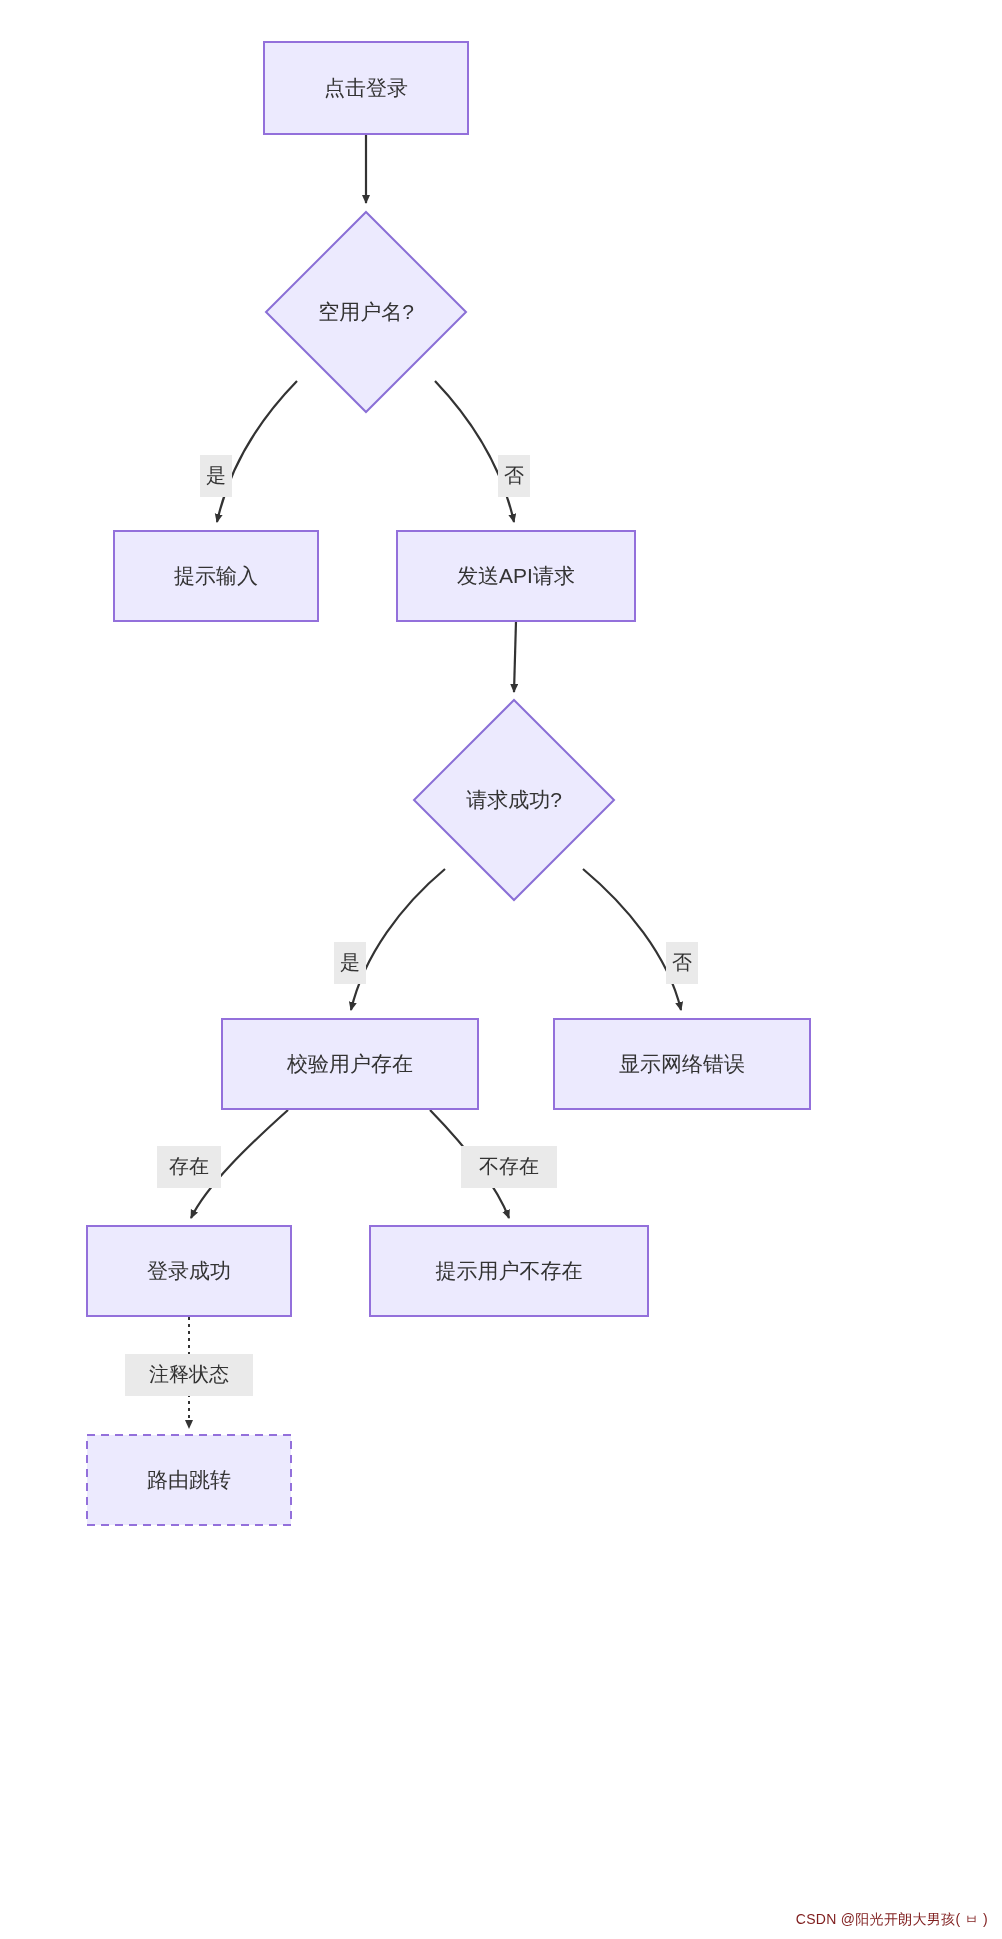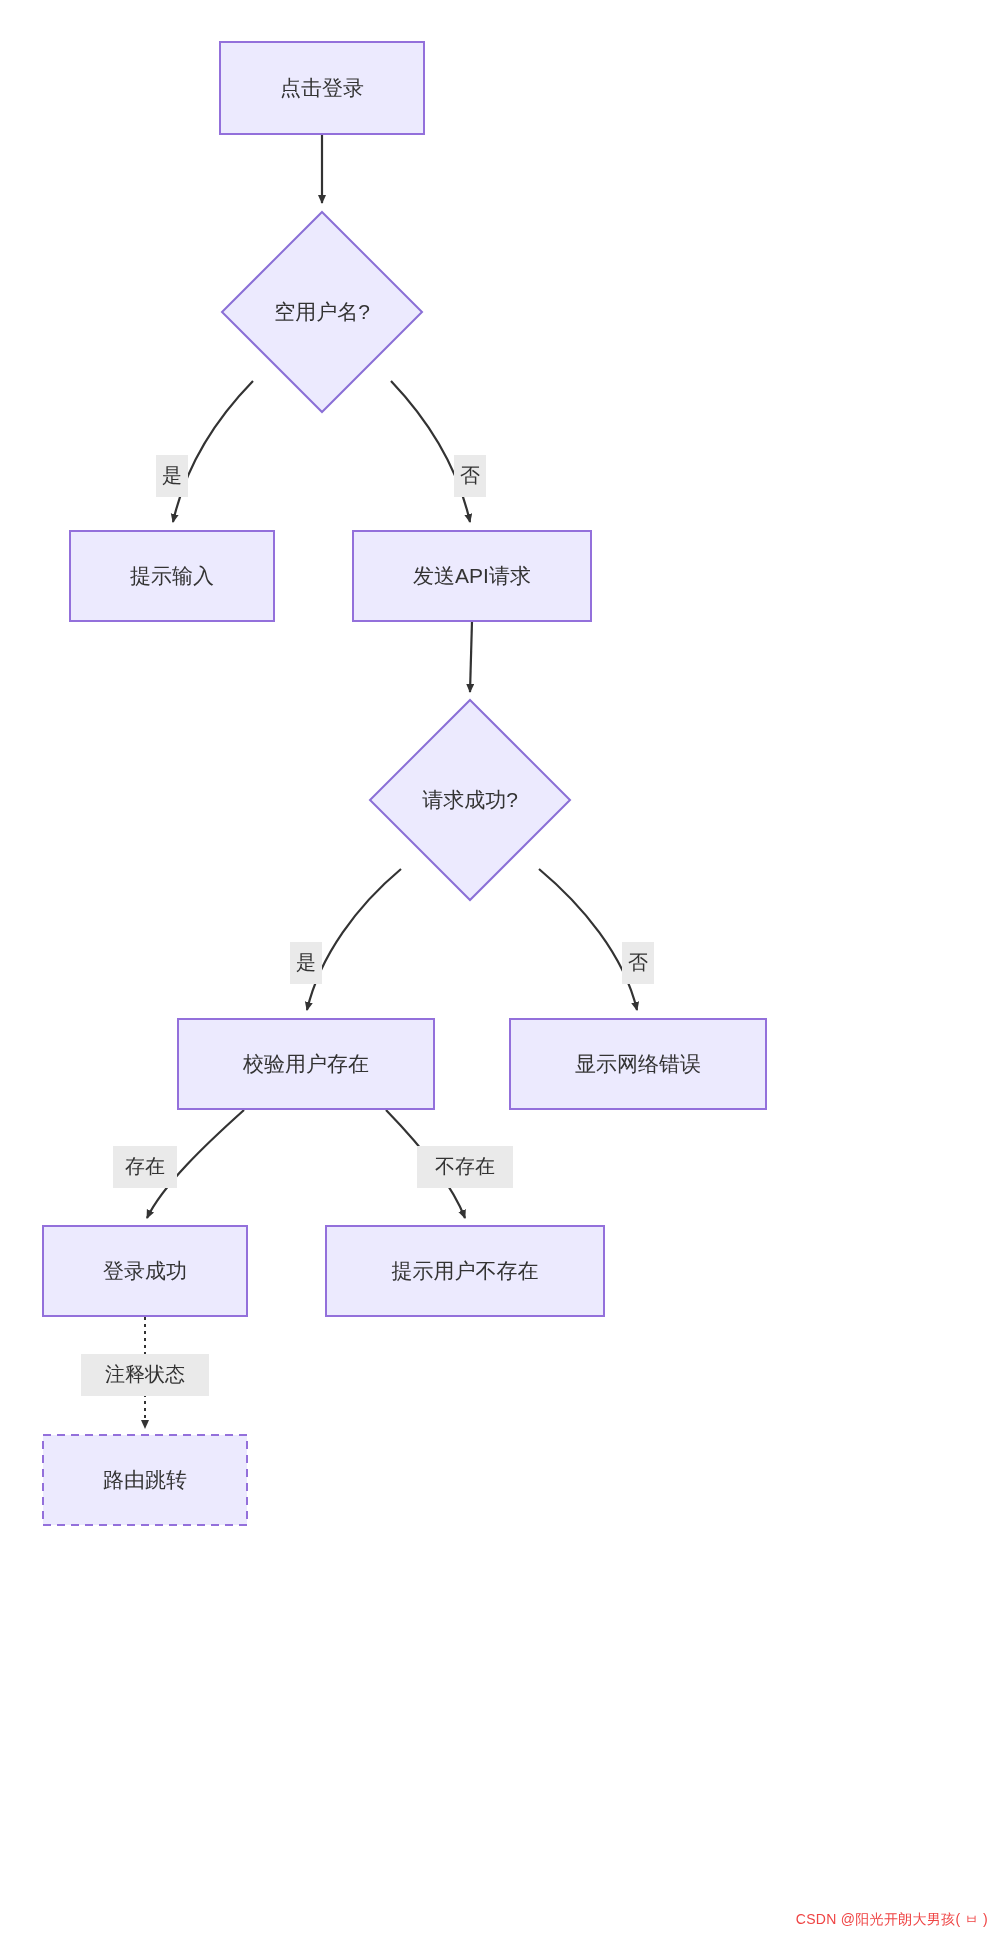--- a/index.html
+++ b/index.html
@@ -10,20 +10,21 @@
   body {
     width: 1002px;
     height: 1939px;
     position: relative;
     font-family: "Liberation Sans", "DejaVu Sans", sans-serif;
     overflow: hidden;
   }
   #flow-root {
     position: absolute;
     inset: 0;
+    margin-left: 44px;
   }
   svg#flow-svg {
     position: absolute;
     left: 0;
     top: 0;
     width: 1002px;
     height: 1939px;
   }
   .node-rect {
     fill: #ECEAFE;
@@ -63,21 +64,21 @@
     fill: #333333;
     text-anchor: middle;
     dominant-baseline: middle;
   }
   .watermark {
     position: absolute;
     right: 14px;
     bottom: 10px;
     font-family: "Liberation Sans", "DejaVu Sans", sans-serif;
     font-size: 14px;
-    color: #ef4444;
+    color: #7f1d1d;
     white-space: nowrap;
     letter-spacing: 0.3px;
   }
 </style>
 </head>
 <body>
 
 <div id="flow-root">
 
   <svg id="flow-svg" viewBox="0 0 1002 1939" xmlns="http://www.w3.org/2000/svg">

